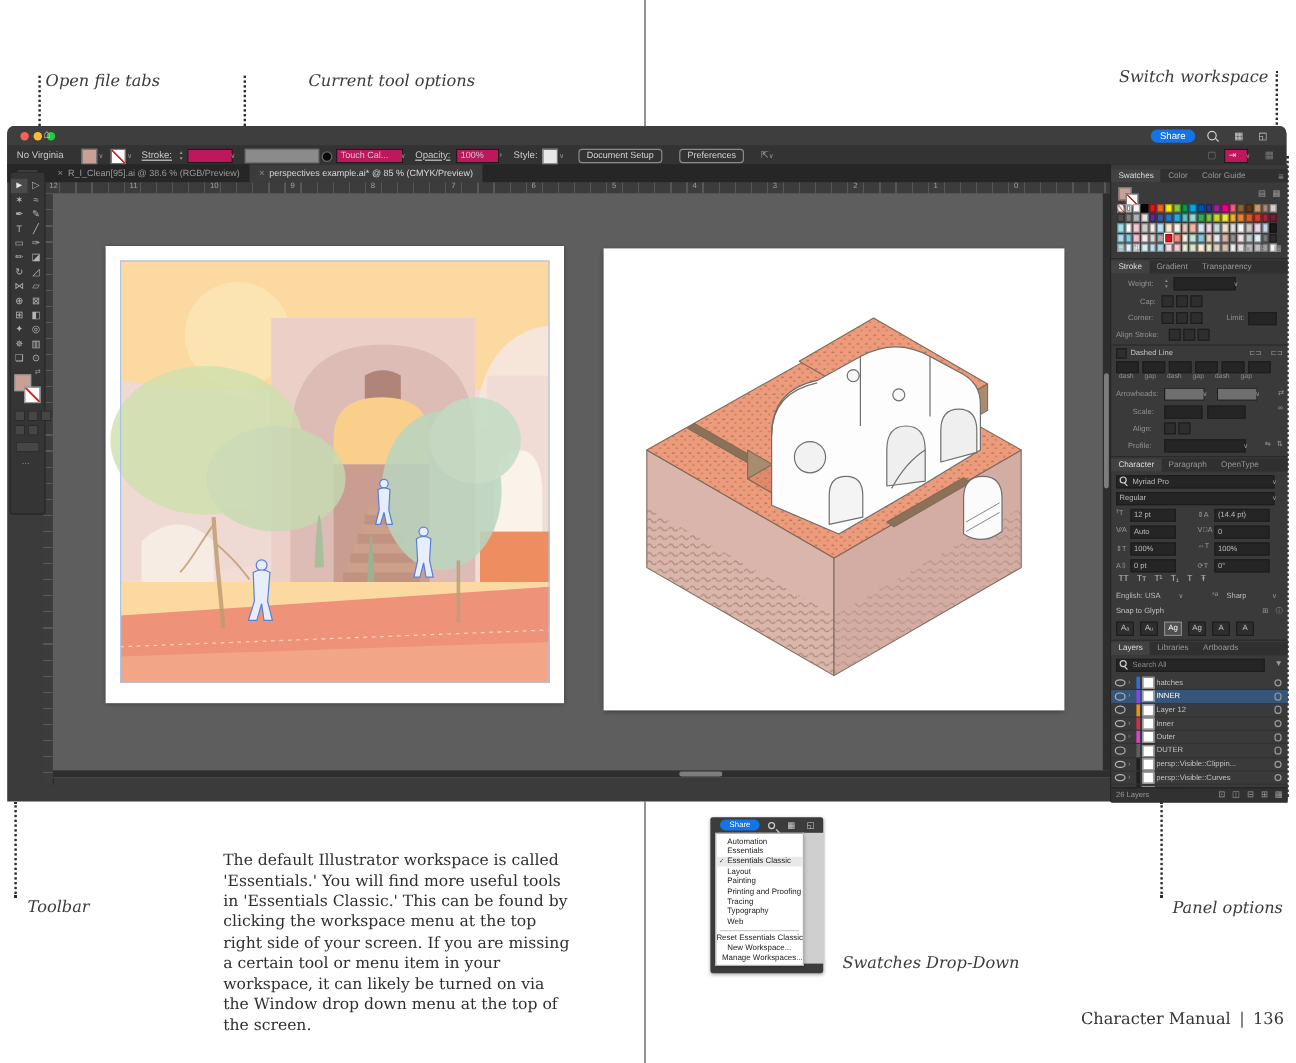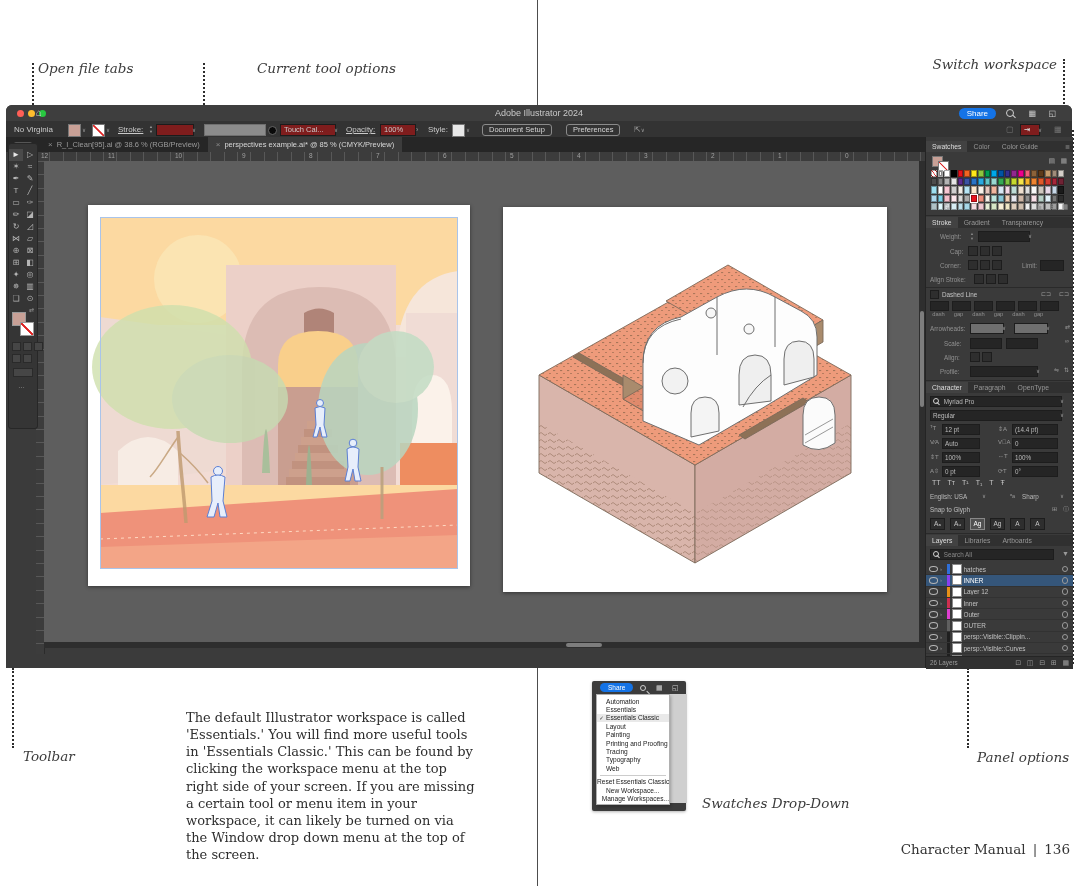--- a/index.html
+++ b/index.html
@@ -20,21 +20,21 @@
   .tl{position:absolute;top:4.5px;width:7px;height:7px;border-radius:50%;}
   #ai-title{position:absolute;left:0;right:0;top:3px;text-align:center;font-size:9px;color:#c9c9c9;}
   #home-ic{position:absolute;left:30px;top:2px;color:#cfcfcf;font-size:10px;}
   .pill{position:absolute;top:2.5px;height:11px;border-radius:6px;background:#1473e6;color:#fff;font-size:8px;line-height:11px;padding:0 8px;}
   .lens{position:absolute;width:6px;height:6px;border:1.3px solid #cfcfcf;border-radius:50%;}
   .lens:after{content:"";position:absolute;left:5px;top:6px;width:4px;height:1.3px;background:#cfcfcf;transform:rotate(45deg);}
   .wsic{position:absolute;top:4px;color:#cfcfcf;font-size:8px;}
   
   #controlbar{position:absolute;left:0;top:16px;right:0;height:16px;background:#333;border-bottom:1px solid #272727;font-size:8px;color:#c9c9c9;}
   .cb{position:absolute;top:4px;white-space:nowrap;}
-  .cbox{position:absolute;top:3px;height:10px;background:#7f1d1d;border:1px solid #1c1c1c;color:#c9c9c9;font-size:7.5px;line-height:10px;padding:0 3px;}
+  .cbox{position:absolute;top:3px;height:10px;background:#be185d;border:1px solid #1c1c1c;color:#c9c9c9;font-size:7.5px;line-height:10px;padding:0 3px;}
   .cbtn{position:absolute;top:2.5px;height:10px;border:1px solid #8a8a8a;border-radius:3px;color:#d5d5d5;font-size:7.5px;line-height:10px;padding:0 6px;}
   .caret{font-size:5.5px;color:#9a9a9a;}
   .swbox{position:absolute;top:3px;width:11px;height:11px;border:1px solid #777;}
   .slashbg{background:linear-gradient(to top right,#fff 44%,#d22 46%,#d22 54%,#fff 56%);}
   .stepper{position:absolute;top:3px;width:8px;height:10px;color:#9a9a9a;font-size:4px;line-height:5px;text-align:center;}
   
   #tabbar{position:absolute;left:0;top:32px;right:0;height:15px;background:#262626;}
   #tabstub{position:absolute;left:8px;top:5px;width:18px;height:6px;background:#555;border-radius:2px;}
   #file-tabs{position:absolute;left:34px;top:0;height:15px;display:flex;}
   .ftab{display:flex;align-items:center;height:15px;padding:0 8px;color:#9a9a9a;font-size:7.5px;gap:4px;}
@@ -127,21 +127,20 @@
   <div class="ann" style="left:596px;top:189px;color:#474747;">Art Board 2</div>
   <div class="dotrect" style="left:920px;top:130px;width:150px;height:530px;"></div>
 
   <div id="ai">
 
     <div id="titlebar">
       <span class="tl" style="left:11px;background:#ff5f57;"></span>
       <span class="tl" style="left:22px;background:#febc2e;"></span>
       <span class="tl" style="left:33px;background:#28c840;"></span>
       <span id="home-ic">⌂</span>
-      <span id="ai-title">Adobe Illustrator 2024</span>
       <span class="pill" style="right:76px;">Share</span>
       <span class="lens" style="right:58px;top:4px;"></span>
       <span class="wsic" style="right:36px;">▦</span>
       <span class="wsic" style="right:16px;">◱</span>
     </div>
 
     <div id="controlbar">
       <span class="cb" style="left:8px;">No Virginia</span>
       <span class="swbox" style="left:62px;background:#c8a096;"></span>
       <span class="caret" style="position:absolute;left:76px;top:6px;">∨</span>

